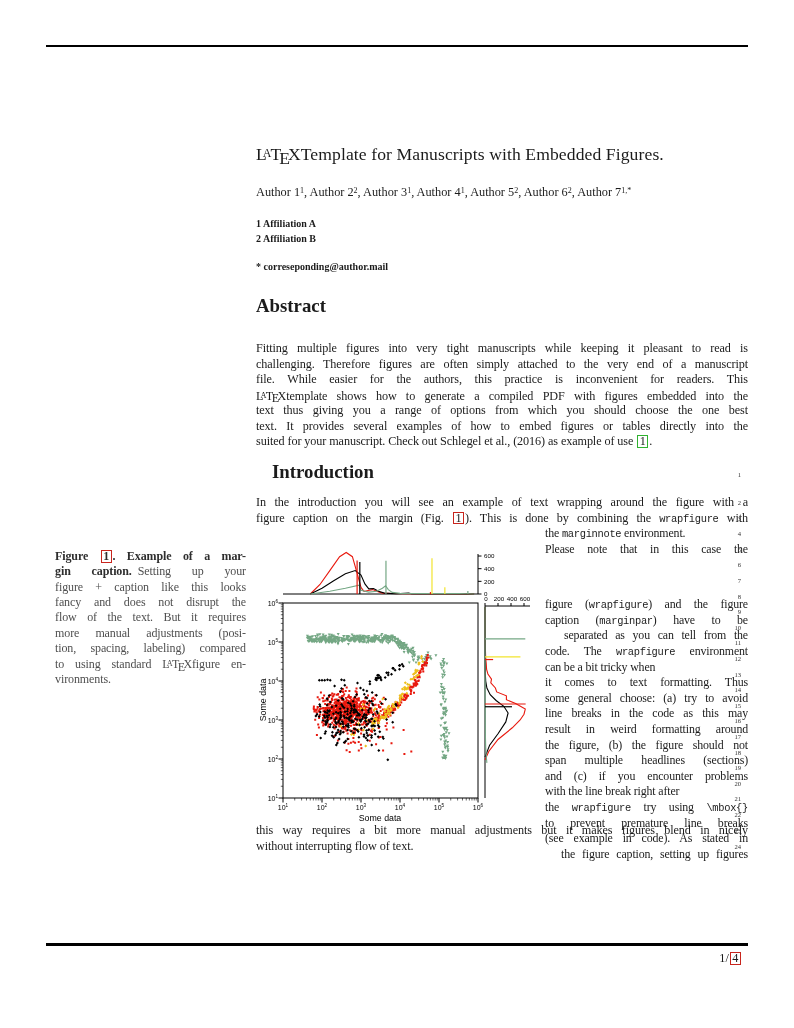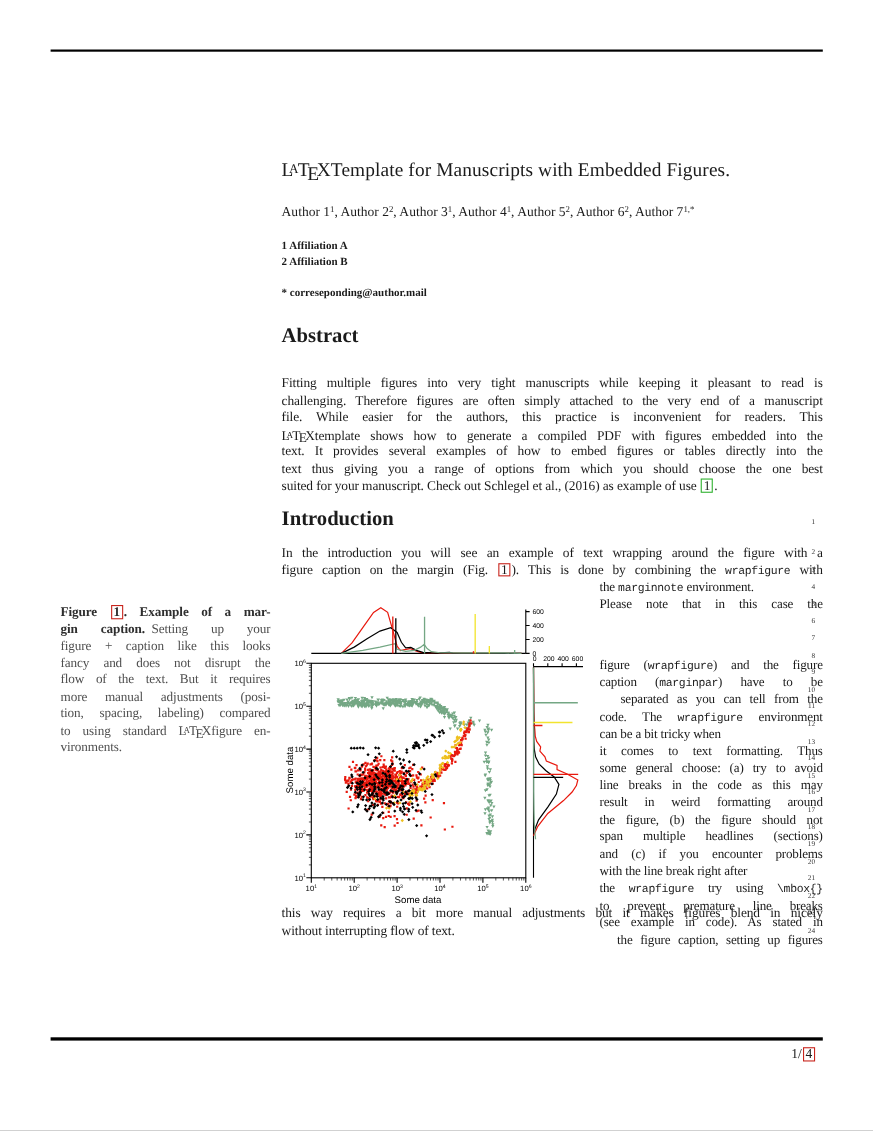--- a/index.html
+++ b/index.html
@@ -43,26 +43,26 @@
       <div class="tline al-l" style="line-height: 15px;"><span class="t-b">2 Affiliation B</span></div>
     </div>
   <div class="blk" id="email" style="left: 256px; top: 261px; width: 492px;"><span class="t-b">* correseponding@author.mail</span></div>
 
   <div class="blk shead" id="abs-head" style="left: 256px; top: 295px;">Abstract</div>
   <div class="blk bodytxt" id="abs-para" style="left: 256px; top: 341px; width: 492px;">
       <div class="tline" style="height: 15.55px; line-height: 15.55px;"><span class="t-p">Fitting multiple figures into very tight manuscripts while keeping it pleasant to read is</span></div>
       <div class="tline" style="height: 15.55px; line-height: 15.55px;"><span class="t-p">challenging. Therefore figures are often simply attached to the very end of a manuscript</span></div>
       <div class="tline" style="height: 15.55px; line-height: 15.55px;"><span class="t-p">file. While easier for the authors, this practice is inconvenient for readers. This</span></div>
       <div class="tline" style="height: 15.55px; line-height: 15.55px;"><span><span>L</span><span class="lx-a">A</span><span>T</span><span class="lx-e">E</span><span>X</span></span><span class="t-p">template shows how to generate a compiled PDF with figures embedded into the</span></div>
+      <div class="tline" style="height: 15.55px; line-height: 15.55px;"><span class="t-p">text thus giving you a range of options from which you should choose the one best</span></div>
       <div class="tline" style="height: 15.55px; line-height: 15.55px;"><span class="t-p">text. It provides several examples of how to embed figures or tables directly into the</span></div>
-      <div class="tline" style="height: 15.55px; line-height: 15.55px;"><span class="t-p">text thus giving you a range of options from which you should choose the one best</span></div>
       <div class="tline al-l" style="height: 15.55px; line-height: 15.55px;"><span class="t-p">suited for your manuscript. Check out Schlegel et al., (2016) as example of use </span><span class="refbox gb">1</span><span class="t-p">.</span></div>
     </div>
 
-  <div class="blk shead" id="intro-head" style="left: 256px; top: 461px;">Introduction</div>
+  <div class="blk shead" id="intro-head" style="left: 272px; top: 461px;">Introduction</div>
   <div class="blk bodytxt" id="intro-para" style="left: 256px; top: 495px; width: 492px;">
       <div class="tline" style="height: 15.55px; line-height: 15.55px;"><span class="t-p">In the introduction you will see an example of text wrapping around the figure with a</span></div>
       <div class="tline" style="height: 15.55px; line-height: 15.55px;"><span class="t-p">figure caption on the margin (Fig. </span><span class="refbox rb">1</span><span class="t-p">). This is done by combining the </span><span class="t-c">wrapfigure</span><span class="t-p"> with</span></div>
     </div>
 
   <div class="blk" id="wrap-row" style="left: 256px; top: 526px; width: 492px; height: 297px;">
     <div class="blk" id="fig-holder" style="left: 2px; top: 17px;"><svg width="286" height="282" viewBox="0 0 286 282">
           <g stroke="#000" stroke-width="1" fill="none">
             <rect x="25" y="60" width="195" height="195"></rect>
             <line x1="25" y1="255" x2="25" y2="259.5"></line>

